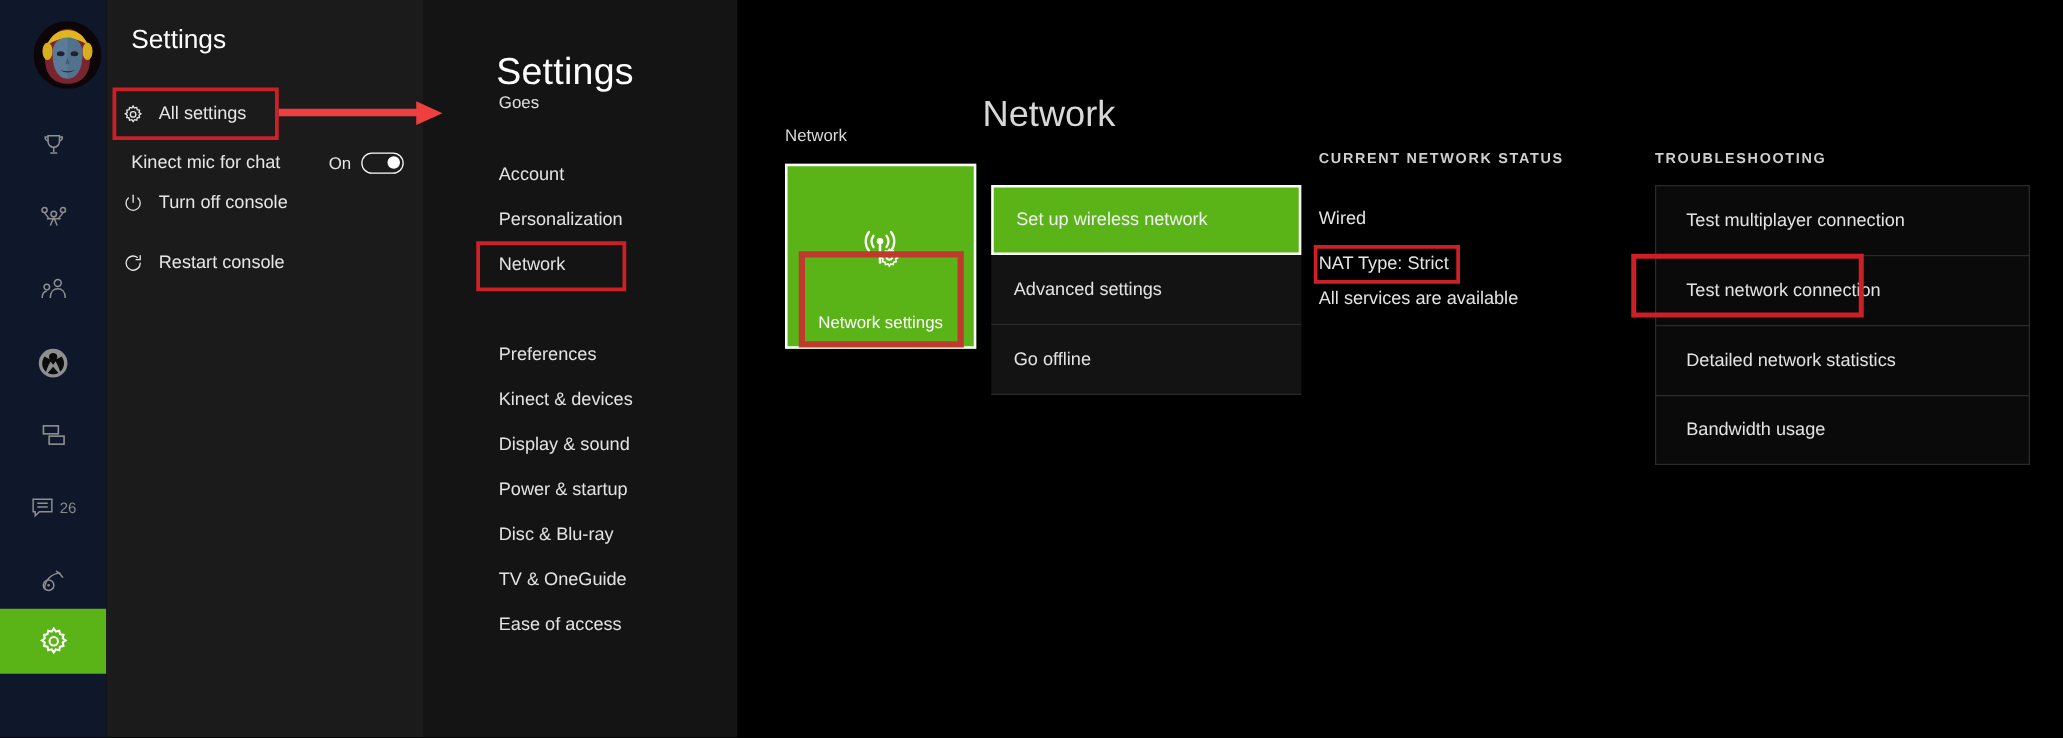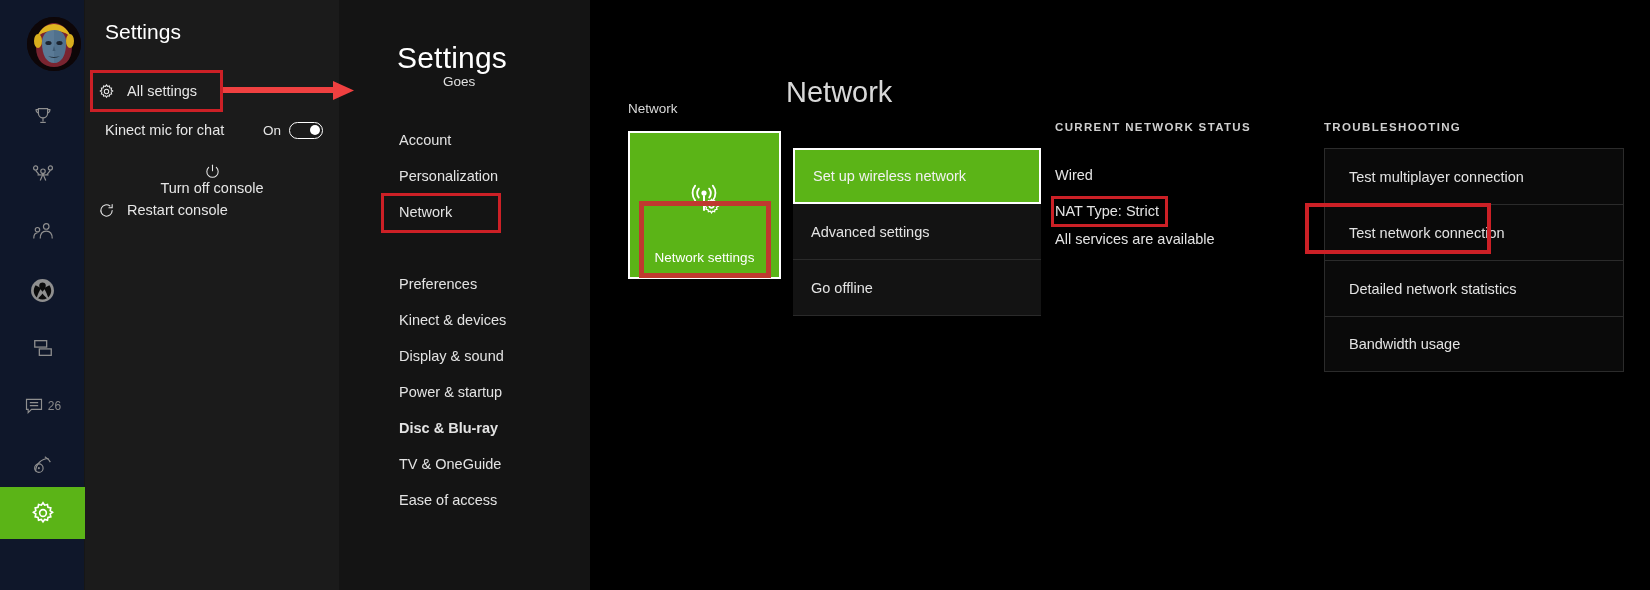--- a/index.html
+++ b/index.html
@@ -75,21 +75,21 @@
   .menu-col {
     position: absolute; left: 339px; top: 0; width: 251px; height: 590px;
     background: #141414;
   }
   .menu-title {
     position: absolute; left: 58px; top: 41px;
     font-size: 30px; color: #ffffff; font-weight: 300; letter-spacing: .2px;
   }
   .menu-sub {
     position: absolute; left: 60px; top: 74px;
-    font-size: 13.5px; color: #e0e0e0; margin-left: 44px;
+    font-size: 13.5px; color: #e0e0e0;
   }
   .menu-item {
     position: absolute; left: 0; width: 251px; height: 36px;
     display: flex; align-items: center;
     padding-left: 60px;
     font-size: 14.5px; color: #e3e3e3;
   }
 
   
   .main { position:absolute; left:590px; top:0; width:1060px; height:590px; background:#000; }
@@ -268,21 +268,21 @@
     <div class="flyout-row noico" style="top:110px;">
       <span class="lbl">Kinect mic for chat</span>
       <span class="toggle-wrap">
         <span class="toggle-state">On</span>
         <span class="toggle-pill">
             <span class="toggle-knob"></span>
           </span>
       </span>
     </div>
 
-    <div class="flyout-row" style="top:163px;flex-direction:column;">
+    <div class="flyout-row" style="top:142px;">
       <span class="ico">
         <svg width="17" height="17" viewBox="0 0 24 24" fill="none" stroke="#e6e6e6" stroke-width="1.5" stroke-linecap="round">
           <path d="M12 3 v8"></path>
           <path d="M6.6 6.2 a8 8 0 1 0 10.8 0"></path>
         </svg>
       </span>
       <span class="lbl">Turn off console</span>
     </div>
 
     <div class="flyout-row" style="top:190px;">
@@ -314,21 +314,21 @@
       </div>
     <div class="menu-item" style="top:302px;">
         <span>Kinect &amp; devices</span>
       </div>
     <div class="menu-item" style="top:338px;">
         <span>Display &amp; sound</span>
       </div>
     <div class="menu-item" style="top:374px;">
         <span>Power &amp; startup</span>
       </div>
-    <div class="menu-item" style="top:410px;font-weight:bold;">
+    <div class="menu-item" style="top:410px;">
         <span>Disc &amp; Blu-ray</span>
       </div>
     <div class="menu-item" style="top:446px;">
         <span>TV &amp; OneGuide</span>
       </div>
     <div class="menu-item" style="top:482px;">
         <span>Ease of access</span>
       </div>
   </div>
 

